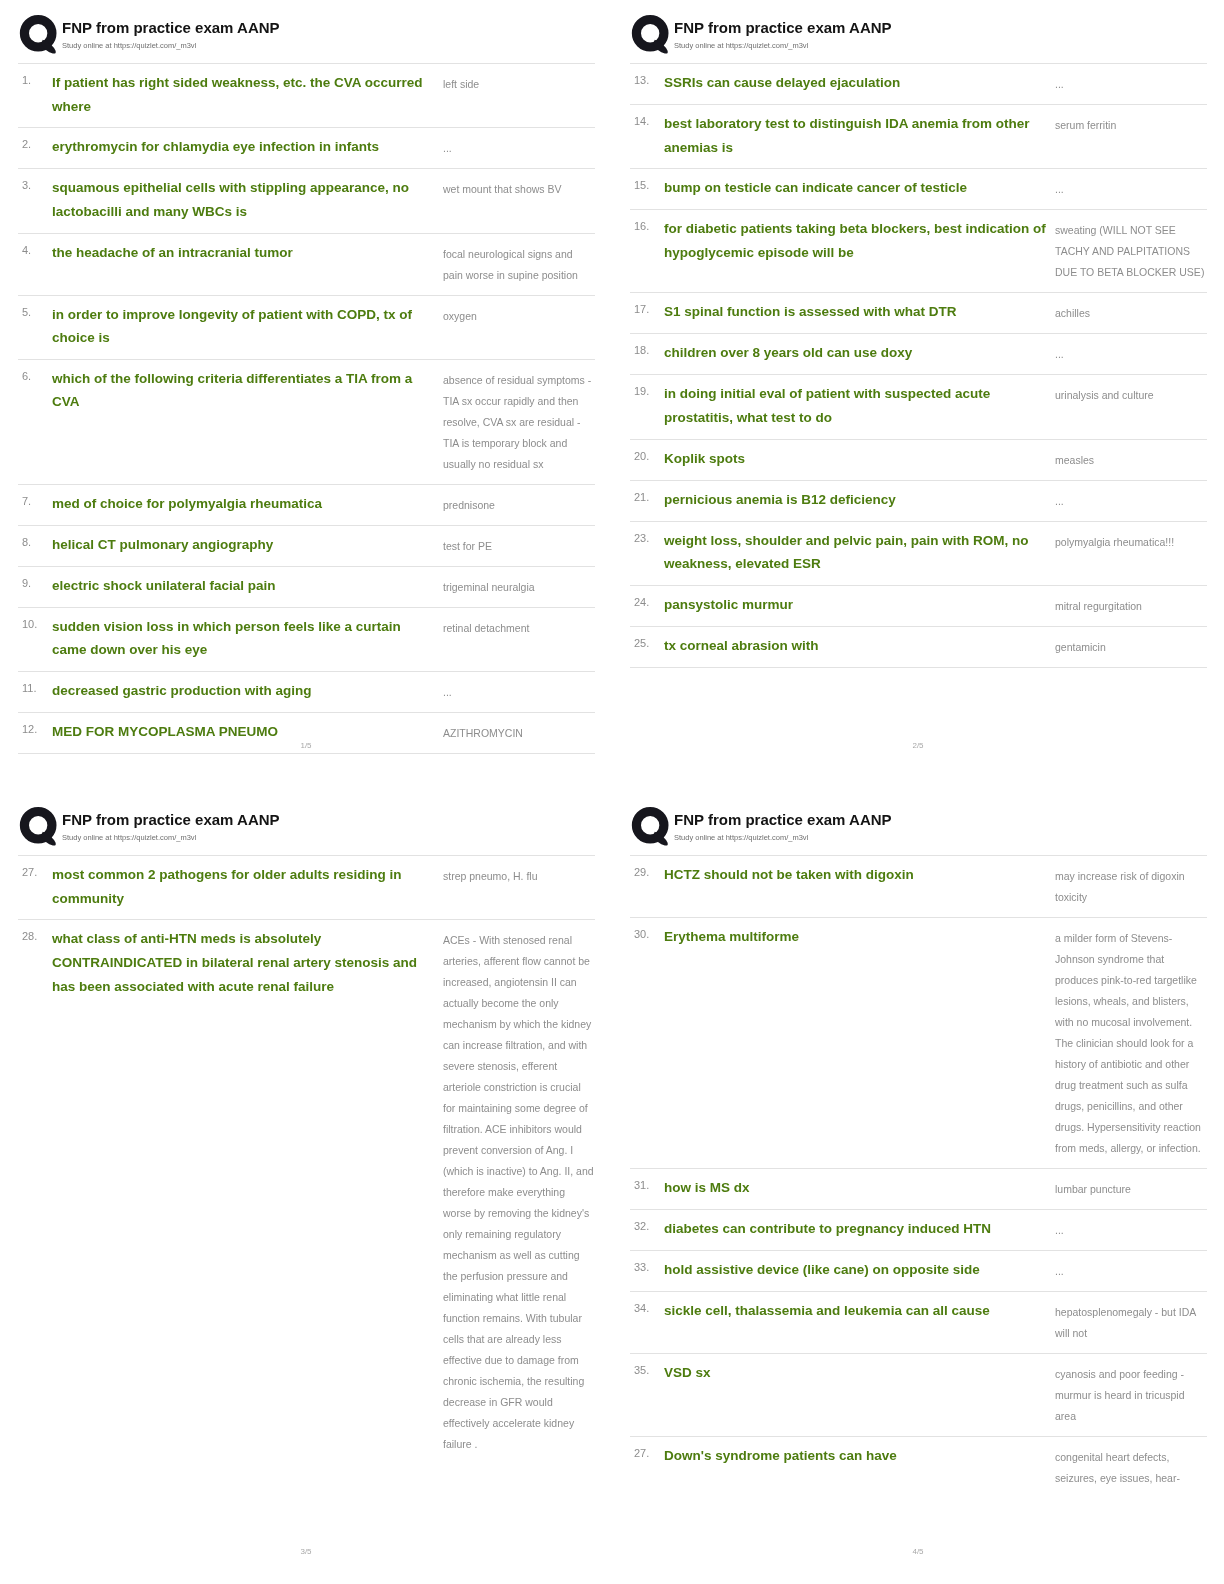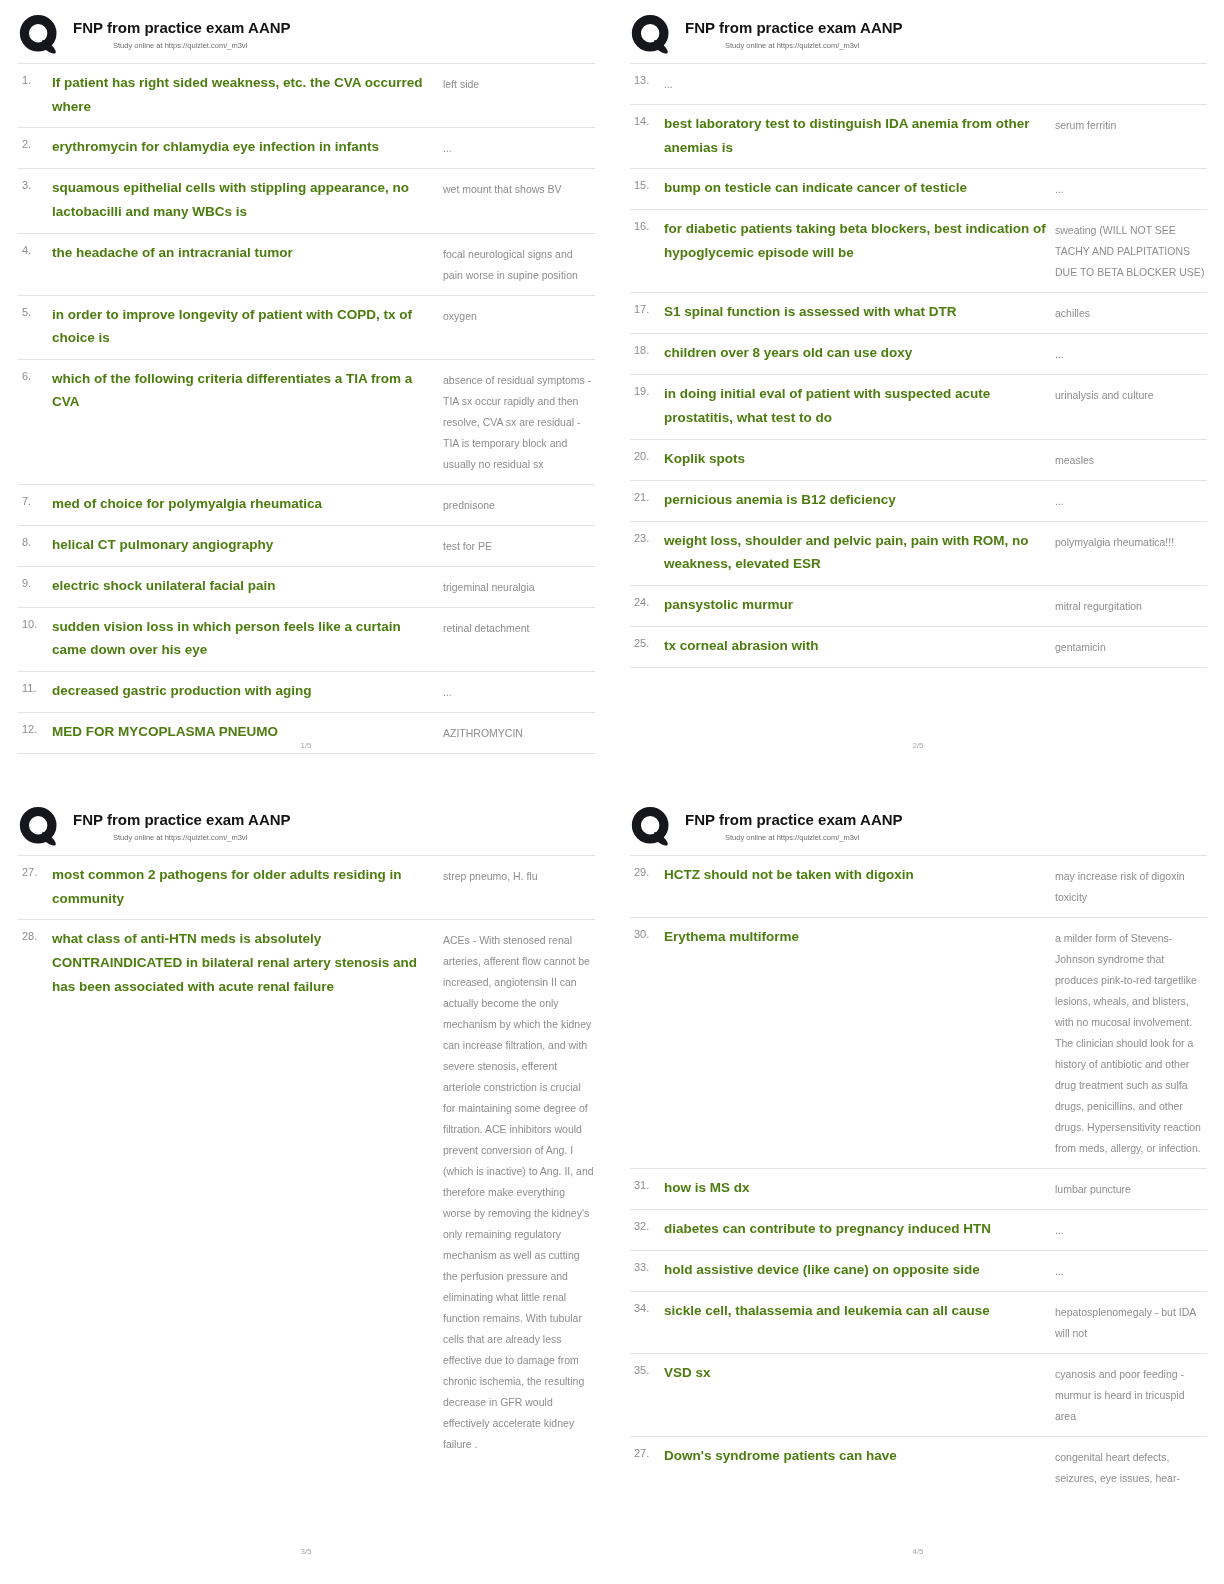--- a/index.html
+++ b/index.html
@@ -17,37 +17,35 @@
   .page {
     position:relative;
     box-sizing:border-box;
     padding:14px 17px 0 18px;
     overflow:hidden;
     background:#ffffff;
   }
   .page-header {
     display:flex;
     align-items:flex-start;
-    gap:11px;
     padding-bottom:5px;
     border-bottom:1px solid #e2e2e2;
   }
   .logo { width:44px; height:44px; flex:none; }
   .head-text { padding-top:5px; }
   .title {
     font-size:15px;
     font-weight:bold;
     color:#141414;
     line-height:1.25;
   }
   .subtitle {
     font-size:7.5px;
     color:#6f6f6f;
     margin-top:3px;
-    margin-left:40px;
   }
   .rows { }
   .row {
     display:flex;
     gap:8px;
     padding:7px 0 9px 4px;
     border-bottom:1px solid #e2e2e2;
   }
   .page--cut .row:last-child { border-bottom:none; }
   .num {
@@ -174,20 +172,21 @@
         </svg>
       </span>
       <div class="head-text">
         <div class="title">FNP from practice exam AANP</div>
         <div class="subtitle">Study online at https://quizlet.com/_m3vl</div>
       </div>
     </header>
     <div class="rows">
         <div class="row">
           <span class="num">13.</span>
+          <div class="q">SSRIs can cause delayed ejaculation</div>
           <div class="a">...</div>
         </div>
         <div class="row">
           <span class="num">14.</span>
           <div class="q">best laboratory test to distinguish IDA anemia from other anemias is</div>
           <div class="a">serum ferritin</div>
         </div>
         <div class="row">
           <span class="num">15.</span>
           <div class="q">bump on testicle can indicate cancer of testicle</div>

